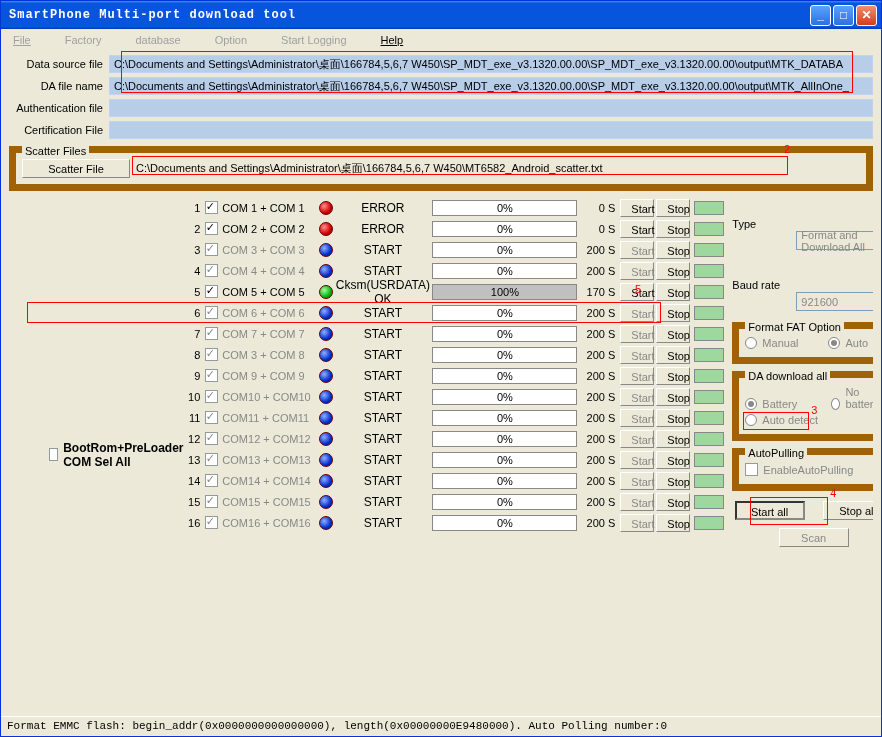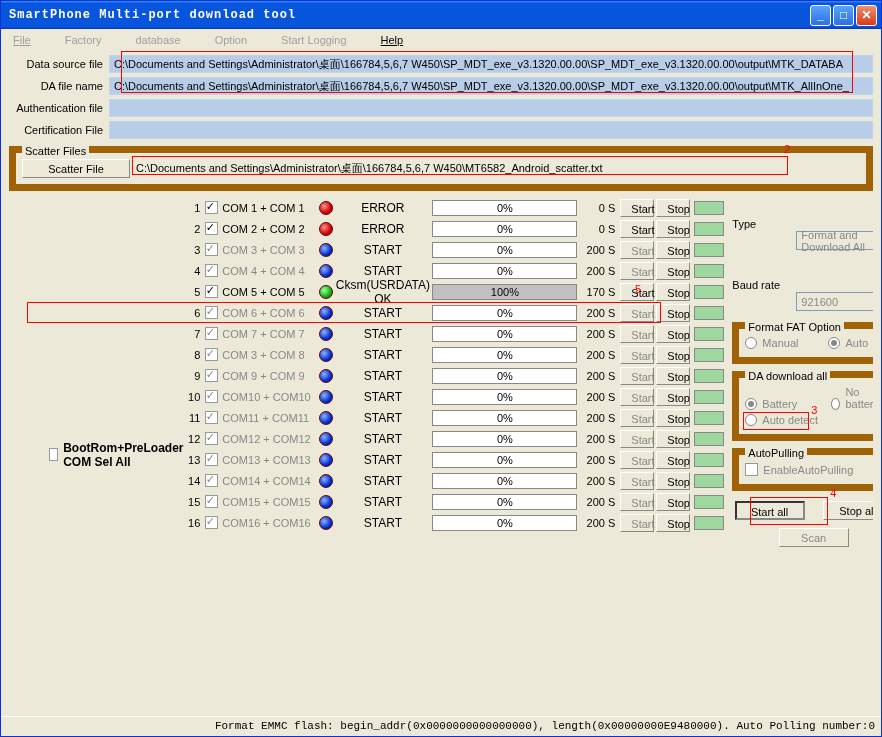--- a/index.html
+++ b/index.html
@@ -71,21 +71,21 @@
 .type-row { display: flex; align-items: center; gap: 6px; margin-bottom: 4px; }
 .type-row .tlabel { width: 58px; }
 
 .radio-row { display: flex; align-items: flex-end; gap: 5px; color: #888; margin: 2px 0; }
 .radio-row .r { width: 12px; height: 12px; border: 1px solid #888; border-radius: 50%; background: #fff; position: relative; }
 .radio-row .r.checked::after { content:""; position:absolute; width:6px; height:6px; background:#888; border-radius:50%; top:2px; left:2px; }
 
 .action-row { display: flex; gap: 18px; justify-content: center; margin-top: 6px; }
 .action-row .btn3d { width: 70px; }
 
-.statusbar { height: 20px; border-top: 1px solid #fff; background: #ece9d8; font-size: 11px; padding: 3px 6px; font-family: "Courier New", monospace; white-space: nowrap; overflow: hidden; text-align: right; }
+.statusbar { height: 20px; border-top: 1px solid #fff; background: #ece9d8; font-size: 11px; padding: 3px 6px; font-family: "Courier New", monospace; white-space: nowrap; overflow: hidden; }
 
 .relwrap { position: relative; }
 </style>
 </head>
 <body>
 
 <div class="window">
   <div class="titlebar">
     <span class="title">SmartPhone Multi-port download tool</span>
     <div class="btns">

